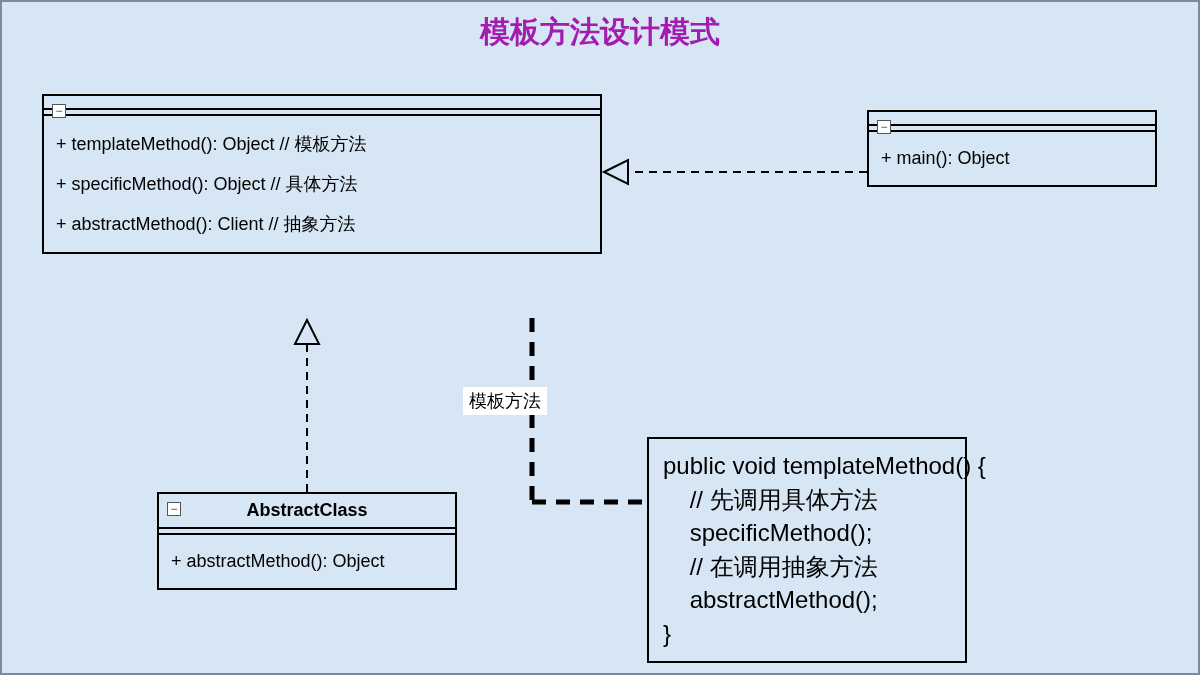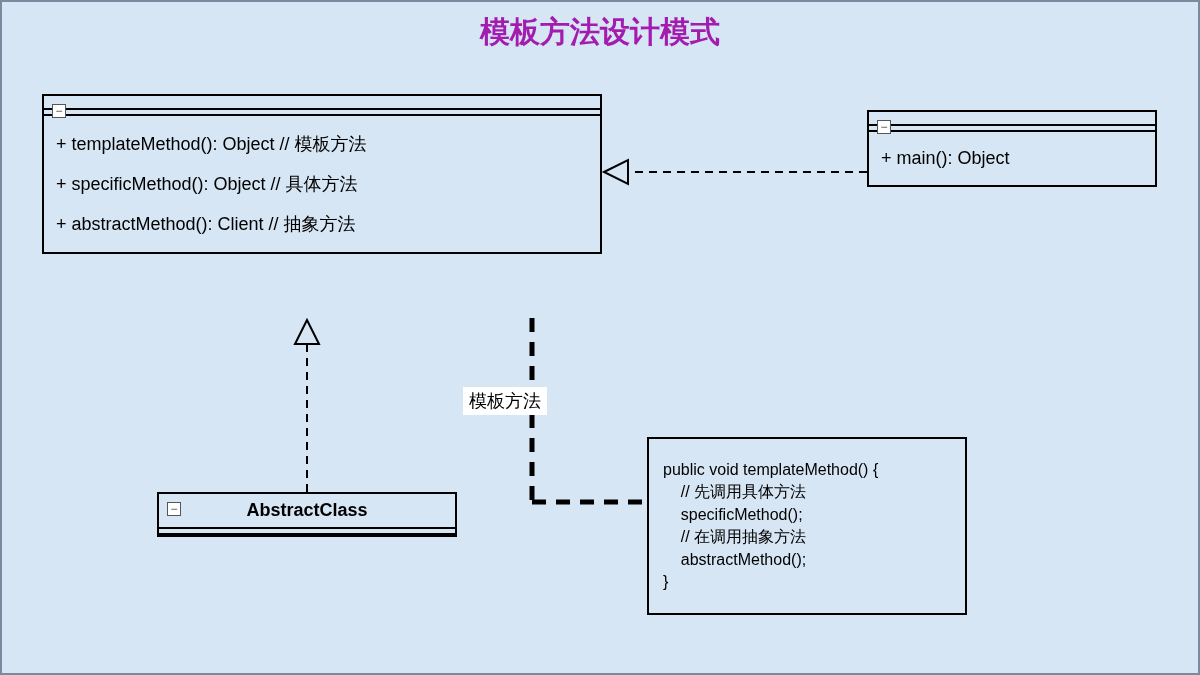--- a/index.html
+++ b/index.html
@@ -61,23 +61,23 @@
     font-size: 18px;
     color: #000;
   }
   .uml-body .row {
     padding: 8px 0;
   }
   .code-box {
     position: absolute;
     background: #d7e6f4;
     border: 2px solid #000;
-    padding: 20px 14px;
+    padding: 10px 14px;
     font-family: "Comic Sans MS", cursive, sans-serif;
-    font-size: 16px;
+    font-size: 24px;
     line-height: 1.4;
     white-space: pre;
   }
   .label-box {
     position: absolute;
     background: #fff;
     padding: 2px 6px;
     font-size: 18px;
     color: #000;
     z-index: 20;
@@ -117,20 +117,23 @@
     <div class="row">+ main(): Object</div>
   </div>
 </div>
 
 <div class="uml-box" style="left:155px; top:490px; width:300px;">
   <div class="uml-header">
     <div class="collapse-icon">−</div>
     <div class="main">AbstractClass</div>
   </div>
   <div class="uml-separator"></div>
+  <div class="uml-body">
+    <div class="row">+ abstractMethod(): Object</div>
+  </div>
 </div>
 
 <div class="code-box" style="left:645px; top:435px; width:320px;">public void templateMethod() {
     // 先调用具体方法
     specificMethod();
     // 在调用抽象方法
     abstractMethod();
 }</div>
 
 <div class="label-box" style="left:445px; top:385px;margin-left:16px;">模板方法</div>

